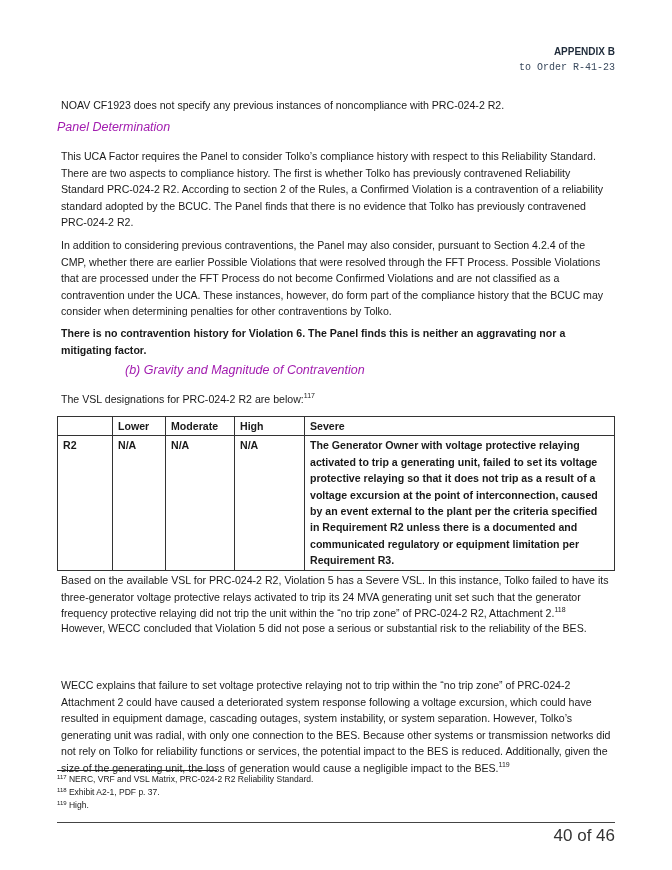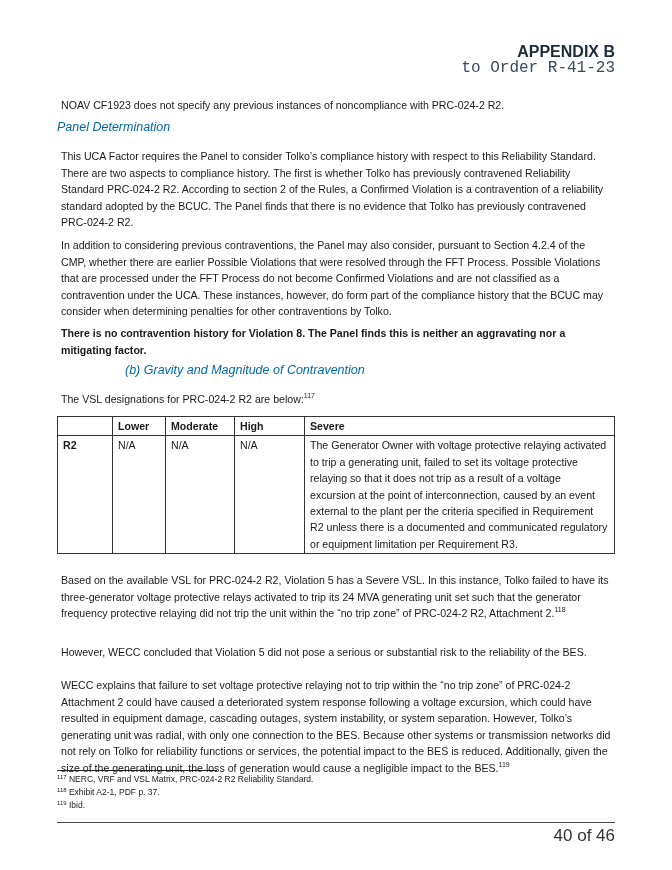--- a/index.html
+++ b/index.html
@@ -4,41 +4,42 @@
 <style>
   html, body { margin: 0; padding: 0; background: #ffffff; }
   body {
     width: 672px; height: 870px; position: relative; overflow: hidden;
     font-family: "Liberation Sans", "DejaVu Sans", sans-serif;
     color: #1a1a1a;
   }
   .page { position: absolute; left: 0; top: 0; width: 672px; height: 870px; }
   .appendix {
     position: absolute; right: 57px; top: 44px; text-align: right;
-    font-size: 16px; line-height: 16px;
+    font-size: 10px; line-height: 16px;
   }
   .appendix .a-title { font-weight: bold; color: #1f2b3a; }
   .appendix .a-sub { color: #3a4a5e; font-family: Liberation Mono, monospace; }
   .body-text {
     position: absolute; left: 57px; width: 560px;
     font-size: 10.6px; line-height: 16.6px; color: #1a1a1a;
   }
   .body-text p { margin: 4px; }
   .heading-italic {
-    font-style: italic; color: #0369a1; font-size: 12.5px;
+    font-style: italic; color: #a21caf; font-size: 12.5px;
   }
   .bold { font-weight: bold; }
   sup { font-size: 7px; line-height: 0; vertical-align: 5px; }
   table.vsl {
     position: absolute; left: 57px; top: 416px; width: 558px;
     border-collapse: collapse; font-size: 10.6px; line-height: 16.4px;
   }
   table.vsl th, table.vsl td {
     border: 1px solid #333; text-align: left; vertical-align: top;
     padding: 1px 6px 1px 5px;
+    font-weight: bold;
   }
   table.vsl th { font-weight: bold; }
   table.vsl td.rowhead { font-weight: bold; }
   .fn-rule { position: absolute; left: 57px; top: 770px; width: 160px; border-top: 1px solid #222; }
   .footnotes {
     position: absolute; left: 57px; top: 773px; font-size: 8.5px; line-height: 13px; color: #1a1a1a;
   }
   .footnotes sup { font-size: 6px; vertical-align: 3px; }
   .footer-rule { position: absolute; left: 57px; top: 822px; width: 558px; border-top: 1px solid #444; }
   .page-num { position: absolute; right: 57px; top: 826px; font-size: 17px; color: #333; }
@@ -61,21 +62,21 @@
 
   <div class="body-text" style="top:144px;">
     <p>This UCA Factor requires the Panel to consider Tolko’s compliance history with respect to this Reliability Standard. There are two aspects to compliance history. The first is whether Tolko has previously contravened Reliability Standard PRC-024-2 R2. According to section 2 of the Rules, a Confirmed Violation is a contravention of a reliability standard adopted by the BCUC. The Panel finds that there is no evidence that Tolko has previously contravened PRC-024-2 R2.</p>
   </div>
 
   <div class="body-text" style="top:233px;">
     <p>In addition to considering previous contraventions, the Panel may also consider, pursuant to Section 4.2.4 of the CMP, whether there are earlier Possible Violations that were resolved through the FFT Process. Possible Violations that are processed under the FFT Process do not become Confirmed Violations and are not classified as a contravention under the UCA. These instances, however, do form part of the compliance history that the BCUC may consider when determining penalties for other contraventions by Tolko.</p>
   </div>
 
   <div class="body-text bold" style="top:321px;">
-    <p>There is no contravention history for Violation 8. The Panel finds this is neither an aggravating nor a mitigating factor.</p>
+    <p>There is no contravention history for Violation 6. The Panel finds this is neither an aggravating nor a mitigating factor.</p>
   </div>
 
   <div class="body-text heading-italic" style="top:362px; left:77px;margin-left:48px;">(b)  Gravity and Magnitude of Contravention</div>
 
   <div class="body-text" style="top:387px;">
     <p><span>The VSL designations for PRC-024-2 R2 are below:</span><sup>117</sup></p>
   </div>
 
   <table class="vsl">
     <colgroup>
@@ -102,30 +103,30 @@
         <td>N/A</td>
         <td>The Generator Owner with voltage protective relaying activated to trip a generating unit, failed to set its voltage protective relaying so that it does not trip as a result of a voltage excursion at the point of interconnection, caused by an event external to the plant per the criteria specified in Requirement R2 unless there is a documented and communicated regulatory or equipment limitation per Requirement R3.</td>
       </tr>
     </tbody>
   </table>
 
   <div class="body-text" style="top:568px;">
     <p><span>Based on the available VSL for PRC-024-2 R2, Violation 5 has a Severe VSL. In this instance, Tolko failed to have its three-generator voltage protective relays activated to trip its 24 MVA generating unit set such that the generator frequency protective relaying did not trip the unit within the “no trip zone” of PRC-024-2 R2, Attachment 2.</span><sup>118</sup></p>
   </div>
 
-  <div class="body-text" style="top:640px;">
+  <div class="body-text" style="top:616px;">
     <p>However, WECC concluded that Violation 5 did not pose a serious or substantial risk to the reliability of the BES.</p>
   </div>
 
   <div class="body-text" style="top:673px;">
     <p><span>WECC explains that failure to set voltage protective relaying not to trip within the “no trip zone” of PRC-024-2 Attachment 2 could have caused a deteriorated system response following a voltage excursion, which could have resulted in equipment damage, cascading outages, system instability, or system separation. However, Tolko’s generating unit was radial, with only one connection to the BES. Because other systems or transmission networks did not rely on Tolko for reliability functions or services, the potential impact to the BES is reduced. Additionally, given the size of the generating unit, the loss of generation would cause a negligible impact to the BES.</span><sup>119</sup></p>
   </div>
 
   <div class="fn-rule"></div>
   <div class="footnotes">
     <div><sup>117</sup> <span>NERC, VRF and VSL Matrix, PRC-024-2 R2 Reliability Standard.</span></div>
     <div><sup>118</sup> <span>Exhibit A2-1, PDF p. 37.</span></div>
-    <div><sup>119</sup> <span>Ibid.</span></div>
+    <div><sup>119</sup> <span>High.</span></div>
   </div>
 
   <div class="footer-rule"></div>
   <div class="page-num">40 of 46</div>
 </div>
 
 </body></html>

